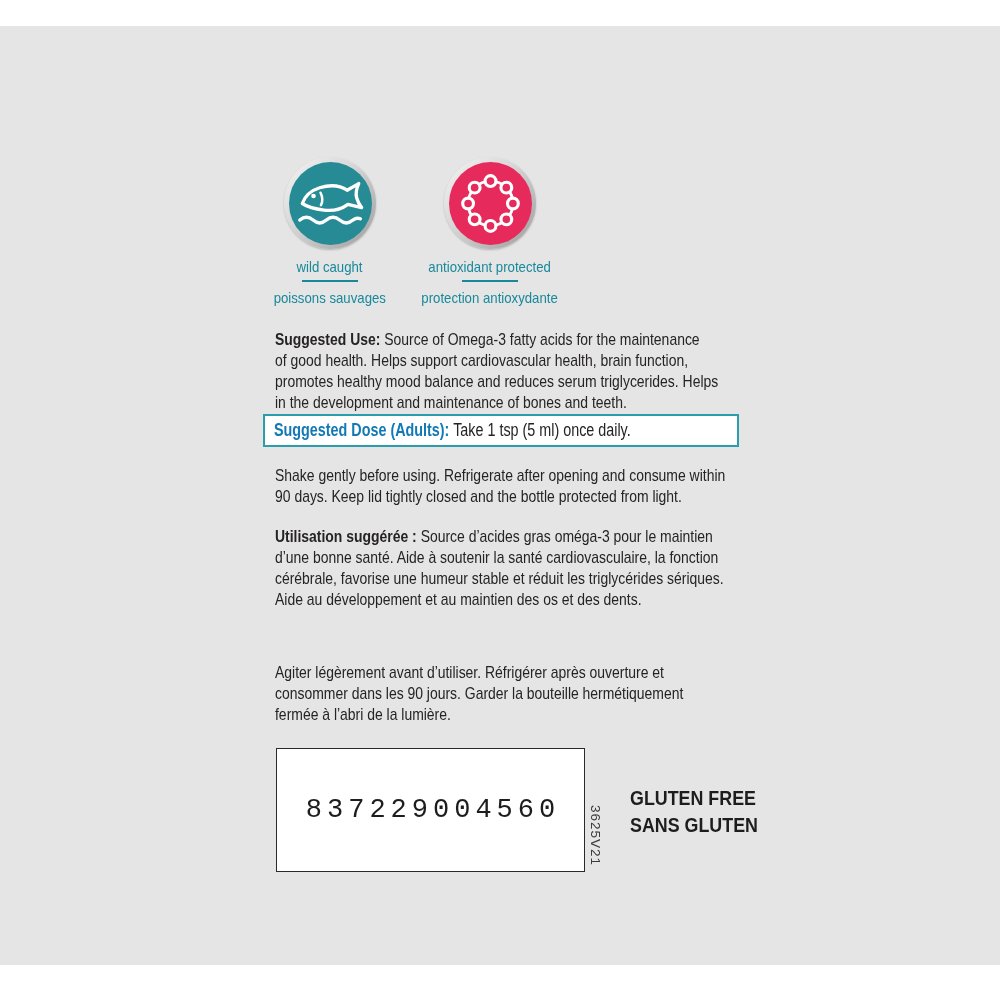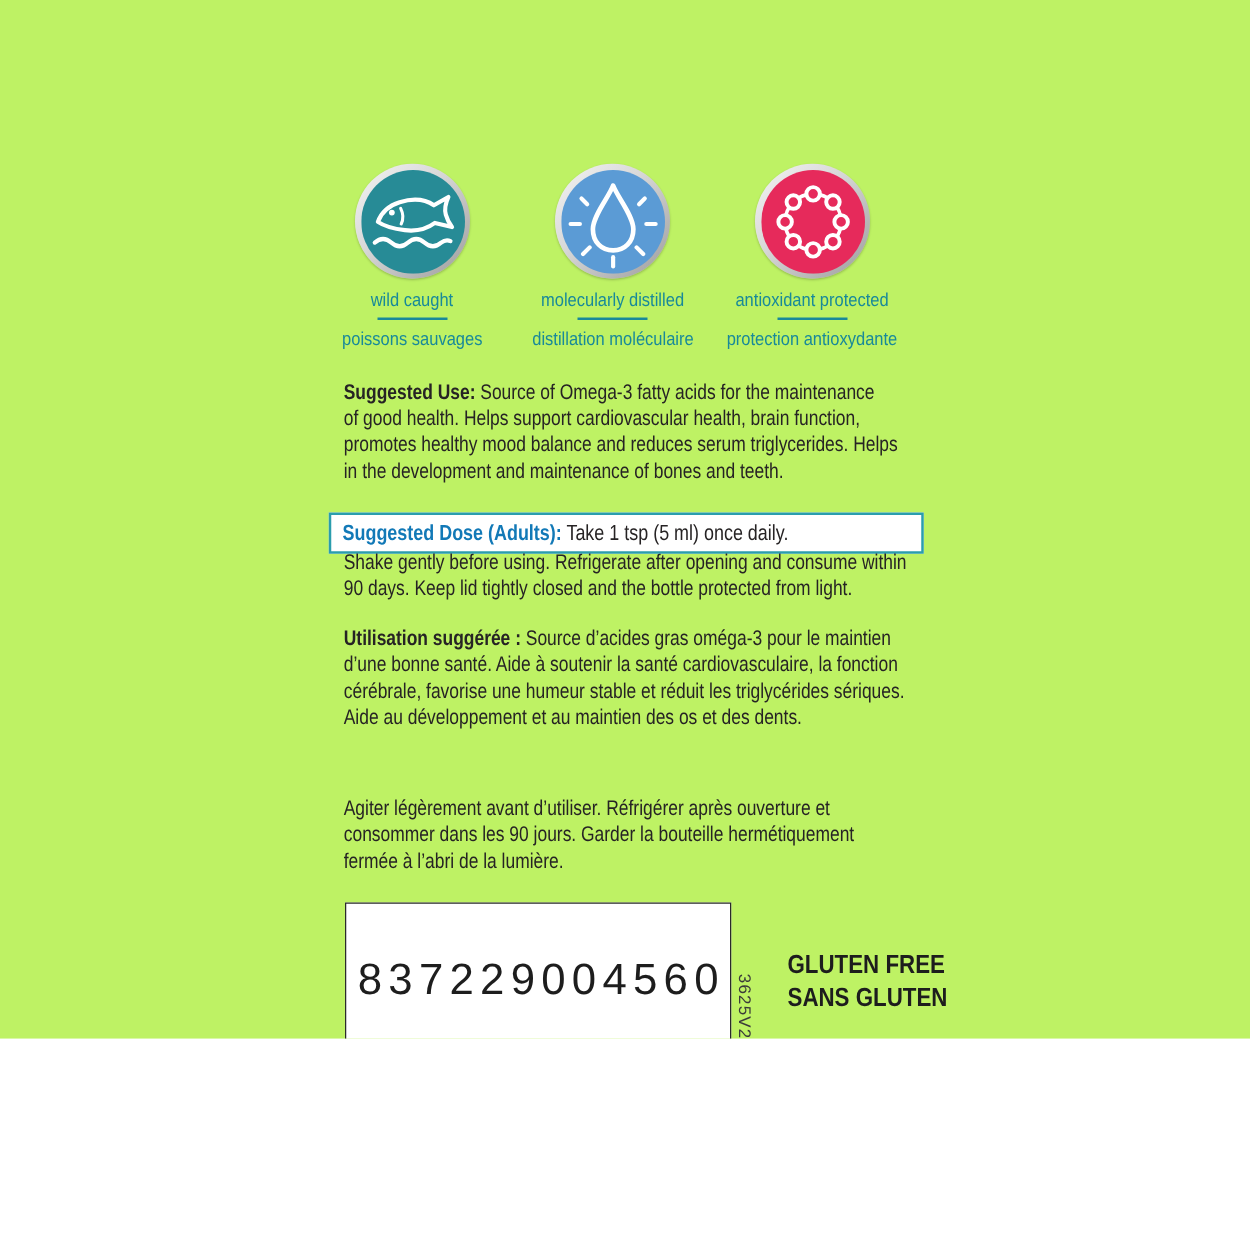--- a/index.html
+++ b/index.html
@@ -1,18 +1,18 @@
 <!DOCTYPE html>
 <html><head>
 <meta charset="utf-8">
 <style>
   html,body { margin:0; padding:0; background:#ffffff; }
   .page {
-    position:relative; width:1000px; height:831px; background:#bef264;
-    font-family:"Liberation Sans", sans-serif; color:#262324; overflow:hidden;
+    position:relative; width:1000px; height:939px; background:#e5e5e5;
+    font-family:"Liberation Sans", sans-serif; color:#262324; overflow:hidden;margin-top:26px;
   }
   
   .badges { position:absolute; left:250px; top:131px; width:480px; display:flex; }
   .badge { width:160px; display:flex; flex-direction:column; align-items:center; }
   .badge-circle {
     width:92px; height:92px; border-radius:50%;
     background:linear-gradient(135deg,#f4f4f4 0%,#d9d9d9 40%,#9c9c9c 100%);
     display:flex; align-items:center; justify-content:center;
     box-shadow:0 1px 2px rgba(0,0,0,.22);
   }
@@ -41,21 +41,21 @@
     transform:scaleX(.82); transform-origin:left center; font-weight:500;
   }
   .dose-line .lead-blue { font-weight:700; color:#1279b7; }
   
   .barcode-box {
     position:absolute; left:276px; top:722px; width:309px; height:124px;
     box-sizing:border-box; border:1.5px solid #2a2a2a; background:#ffffff;
     display:flex; align-items:center; justify-content:center;
   }
   .barcode-number {
-    font-family:Liberation Sans, sans-serif; font-size:35px; letter-spacing:5px;
+    font-family:Liberation Mono, monospace; font-size:27px; letter-spacing:5px;
     color:#1d1d1d; padding-left:5px;
   }
   .side-code {
     position:absolute; left:588px; top:779px;
     writing-mode:vertical-rl; text-orientation:mixed;
     font-size:13.5px; letter-spacing:1px; color:#3a3a3a; white-space:nowrap;
   }
   .gluten {
     position:absolute; left:630px; top:758px;
     font-size:21px; font-weight:700; line-height:27px; color:#1d1d1d;
@@ -77,40 +77,20 @@
           <circle cx="29.5" cy="41" r="2.8" fill="#ffffff"></circle>
           <path d="M38 37 Q42 45 38.5 52" fill="none" stroke="#ffffff" stroke-width="3" stroke-linecap="round"></path>
           <path d="M13 70 Q21 63 29 70 Q37 77 45 70 Q53 63 61 70 Q69 77 77 70 Q81.5 66.5 86 68.5" fill="none" stroke="#ffffff" stroke-width="4" stroke-linecap="round"></path>
         </svg>
       </div>
       <div class="badge-label">wild caught</div>
       <div class="badge-underline"></div>
       <div class="badge-label badge-label-fr">poissons sauvages</div>
     </div>
 
-    <div class="badge">
-      <div class="badge-circle">
-        <svg viewBox="0 0 100 100">
-          <circle cx="50" cy="50" r="50" fill="#5b9bd5"></circle>
-          <path d="M50 15 C46 26 30.5 44 30.5 57 C30.5 69.5 39 77.5 50 77.5 C61 77.5 69.5 69.5 69.5 57 C69.5 44 54 26 50 15 Z" fill="none" stroke="#ffffff" stroke-width="4.5" stroke-linejoin="round"></path>
-          <g stroke="#ffffff" stroke-width="4" stroke-linecap="round">
-            <line x1="18" y1="52" x2="9" y2="52"></line>
-            <line x1="82" y1="52" x2="91" y2="52"></line>
-            <line x1="50" y1="84" x2="50" y2="93"></line>
-            <line x1="72.6" y1="74.6" x2="79" y2="81"></line>
-            <line x1="27.4" y1="74.6" x2="21" y2="81"></line>
-            <line x1="25" y1="33" x2="19.5" y2="27.5"></line>
-            <line x1="75" y1="33" x2="80.5" y2="27.5"></line>
-          </g>
-        </svg>
-      </div>
-      <div class="badge-label">molecularly distilled</div>
-      <div class="badge-underline"></div>
-      <div class="badge-label badge-label-fr">distillation moléculaire</div>
-    </div>
 
     <div class="badge">
       <div class="badge-circle">
         <svg viewBox="0 0 100 100">
           <circle cx="50" cy="50" r="50" fill="#e62a5b"></circle>
           <circle cx="50" cy="50" r="27" fill="none" stroke="#ffffff" stroke-width="3.5"></circle>
           <g stroke="#ffffff" stroke-width="3.8" fill="#e62a5b">
             <circle cx="50" cy="23" r="6.5"></circle>
             <circle cx="69.1" cy="30.9" r="6.5"></circle>
             <circle cx="77" cy="50" r="6.5"></circle>
@@ -126,21 +106,21 @@
       <div class="badge-underline"></div>
       <div class="badge-label badge-label-fr">protection antioxydante</div>
     </div>
   </div>
 
   <p class="para" style="top:303px;"><span class="lead">Suggested Use:</span> <span class="rest">Source of Omega-3 fatty acids for the maintenance
 of good health. Helps support cardiovascular health, brain function,
 promotes healthy mood balance and reduces serum triglycerides. Helps
 in the development and maintenance of bones and teeth.</span></p>
 
-  <div class="dose-box" style="top:410px;">
+  <div class="dose-box" style="top:388px;">
     <div class="dose-line"><span class="lead-blue">Suggested Dose (Adults):</span> <span>Take 1 tsp (5 ml) once daily.</span></div>
   </div>
 
   <p class="para" style="top:439px;"><span class="rest">Shake gently before using. Refrigerate after opening and consume within
 90 days. Keep lid tightly closed and the bottle protected from light.</span></p>
 
   <p class="para" style="top:500px;"><span class="lead">Utilisation suggérée :</span> <span class="rest">Source d’acides gras oméga-3 pour le maintien
 d’une bonne santé. Aide à soutenir la santé cardiovasculaire, la fonction
 cérébrale, favorise une humeur stable et réduit les triglycérides sériques.
 Aide au développement et au maintien des os et des dents.</span></p>

